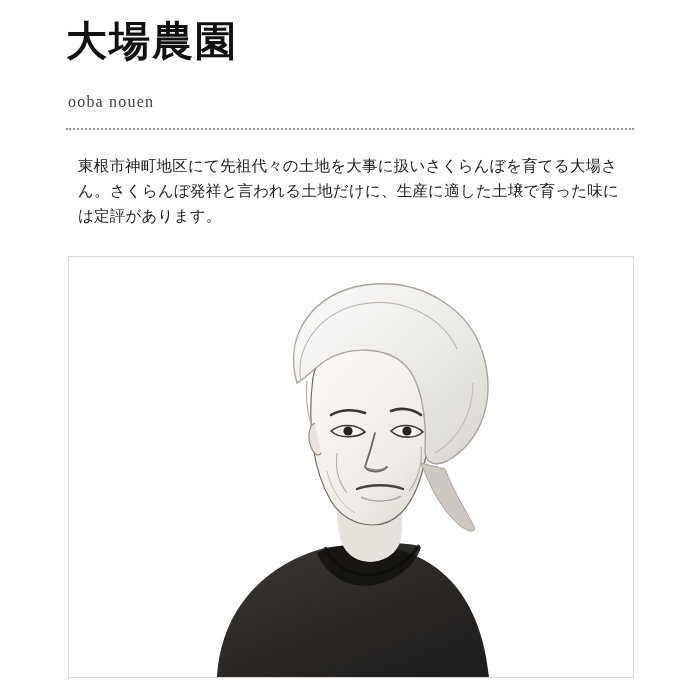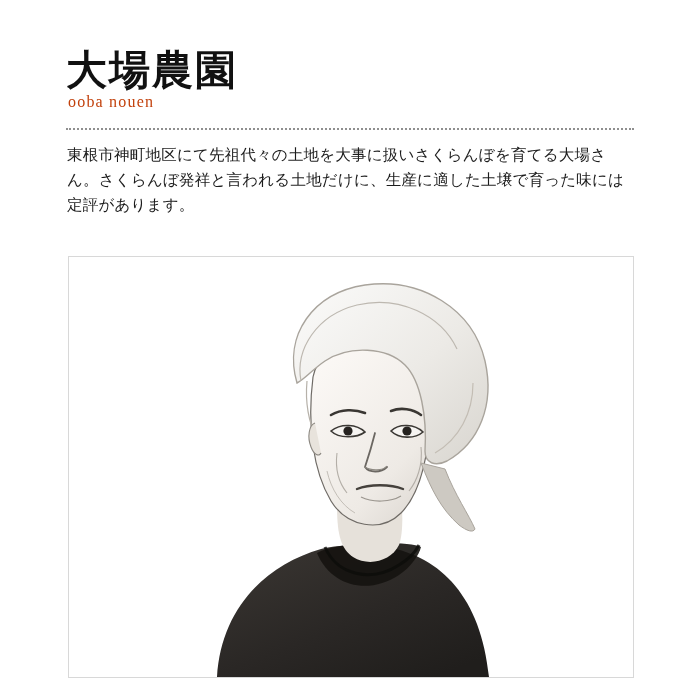--- a/index.html
+++ b/index.html
@@ -16,37 +16,37 @@
   }
   .page {
     position: relative;
     width: 700px;
     height: 700px;
     box-sizing: border-box;
   }
   .title {
     position: absolute;
     left: 66px;
-    top: 48px;
+    top: 19px;
     font-family: "DejaVu Serif", serif;
     font-size: 41px;
     font-weight: 700;
     letter-spacing: 2px;
     color: #111111;
     line-height: 1.1;
     white-space: nowrap;
   }
   .romaji {
     position: absolute;
     left: 68px;
     top: 93px;
     font-family: "Liberation Serif", serif;
     font-size: 16px;
     letter-spacing: 1.2px;
-    color: #c2410c;
+    color: #404040;
   }
   .divider {
     position: absolute;
     left: 66px;
     top: 128px;
     width: 568px;
     height: 0;
     border-top: 2px dotted #8f8f8f;
   }
   .body-text {
@@ -54,21 +54,21 @@
     left: 66px;
     top: 142px;
     width: 572px;
     font-family: "DejaVu Sans", sans-serif;
     font-size: 15.5px;
     line-height: 1.62;
     color: #1c1c1c;
     letter-spacing: 0.2px;
   }
   .body-text p {
-    margin: 1px;
+    margin: 12px;
   }
   .photo-frame {
     position: absolute;
     left: 68px;
     top: 256px;
     width: 564px;
     height: 420px;
     background: #ffffff;
     border: 1px solid #d8d8d8;
     overflow: hidden;

